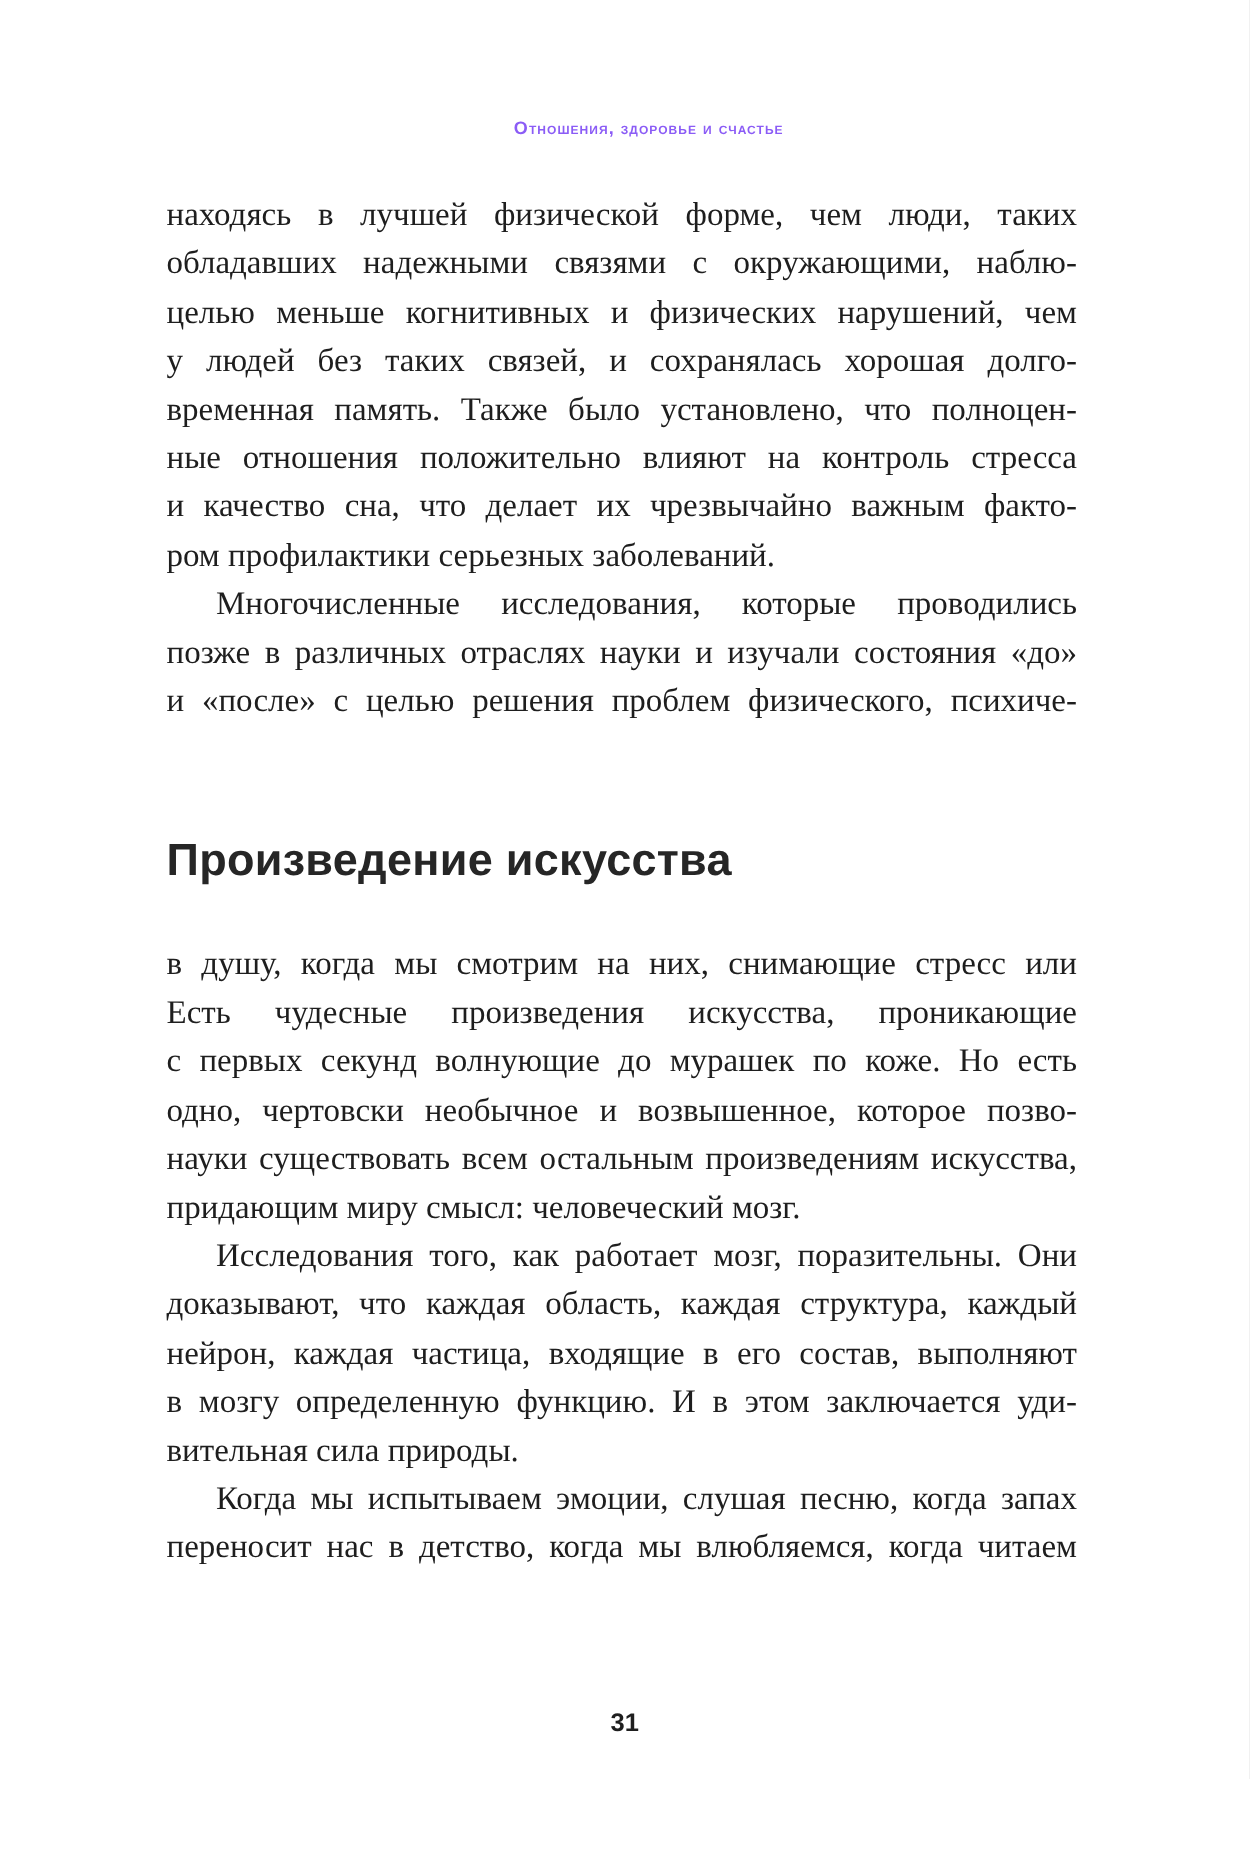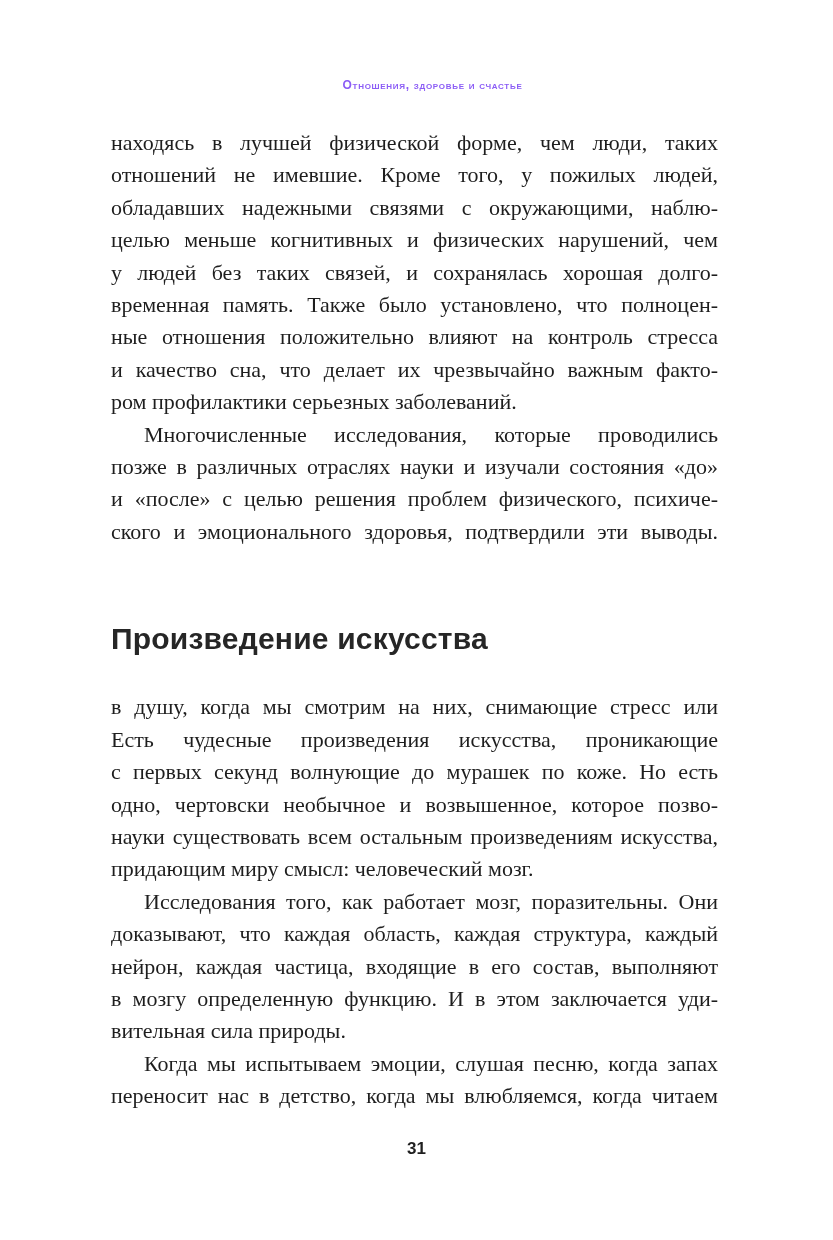--- a/index.html
+++ b/index.html
@@ -67,34 +67,32 @@
 </style>
 </head>
 <body>
 
 <div class="page">
   <div class="running-header">Отношения, здоровье и счастье</div>
 
   <div class="body-block">
       <div class="paragraph">
         <div class="tline">находясь в лучшей физической форме, чем люди, таких</div>
-        <div class="tline">отношений не имевшие. Кроме того, у пожилых людей,</div>
         <div class="tline">обладавших надежными связями с окружающими, наблю-</div>
         <div class="tline">целью меньше когнитивных и физических нарушений, чем</div>
         <div class="tline">у людей без таких связей, и сохранялась хорошая долго-</div>
         <div class="tline">временная память. Также было установлено, что полноцен-</div>
         <div class="tline">ные отношения положительно влияют на контроль стресса</div>
         <div class="tline">и качество сна, что делает их чрезвычайно важным факто-</div>
         <div class="tline left-last">ром профилактики серьезных заболеваний.</div>
       </div>
       <div class="paragraph">
         <div class="tline indent">Многочисленные исследования, которые проводились</div>
         <div class="tline">позже в различных отраслях науки и изучали состояния «до»</div>
         <div class="tline">и «после» с целью решения проблем физического, психиче-</div>
-        <div class="tline">ского и эмоционального здоровья, подтвердили эти выводы.</div>
       </div>
       <div class="section-heading">Произведение искусства</div>
       <div class="paragraph">
         <div class="tline">в душу, когда мы смотрим на них, снимающие стресс или</div>
         <div class="tline">Есть чудесные произведения искусства, проникающие</div>
         <div class="tline">с первых секунд волнующие до мурашек по коже. Но есть</div>
         <div class="tline">одно, чертовски необычное и возвышенное, которое позво-</div>
         <div class="tline">науки существовать всем остальным произведениям искусства,</div>
         <div class="tline left-last">придающим миру смысл: человеческий мозг.</div>
       </div>

